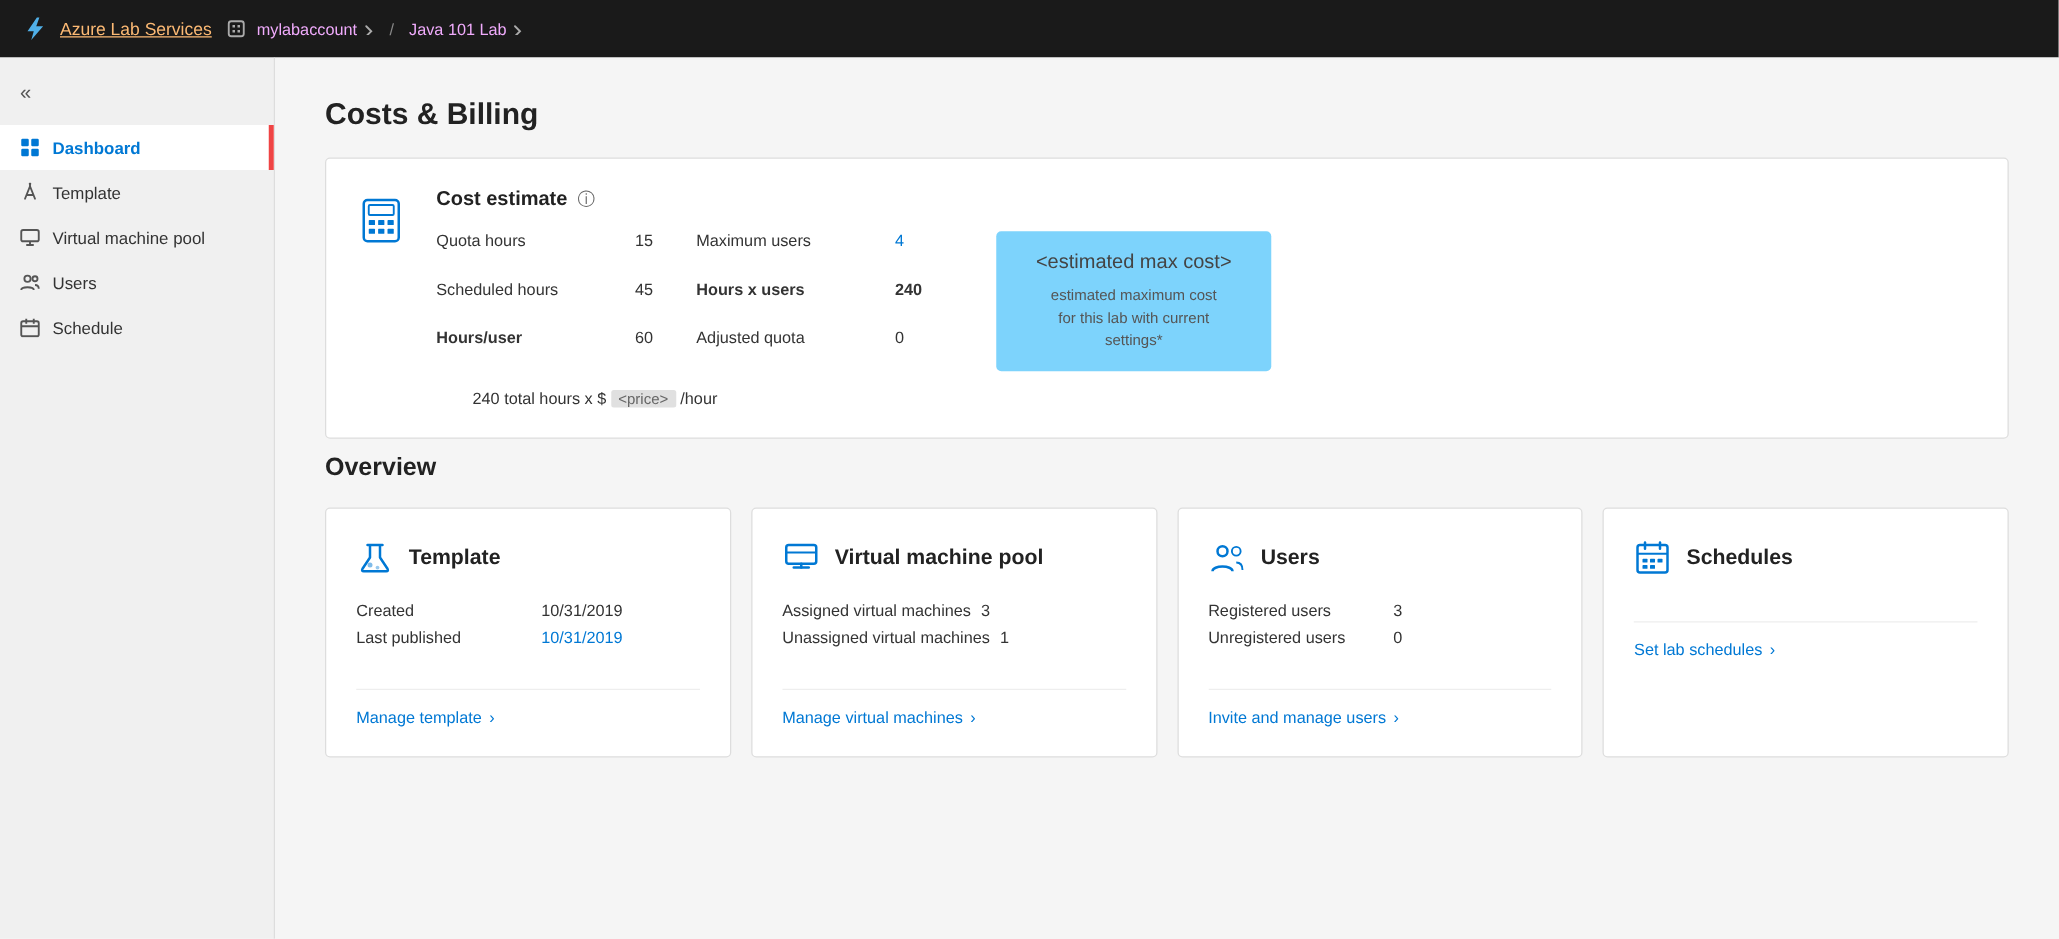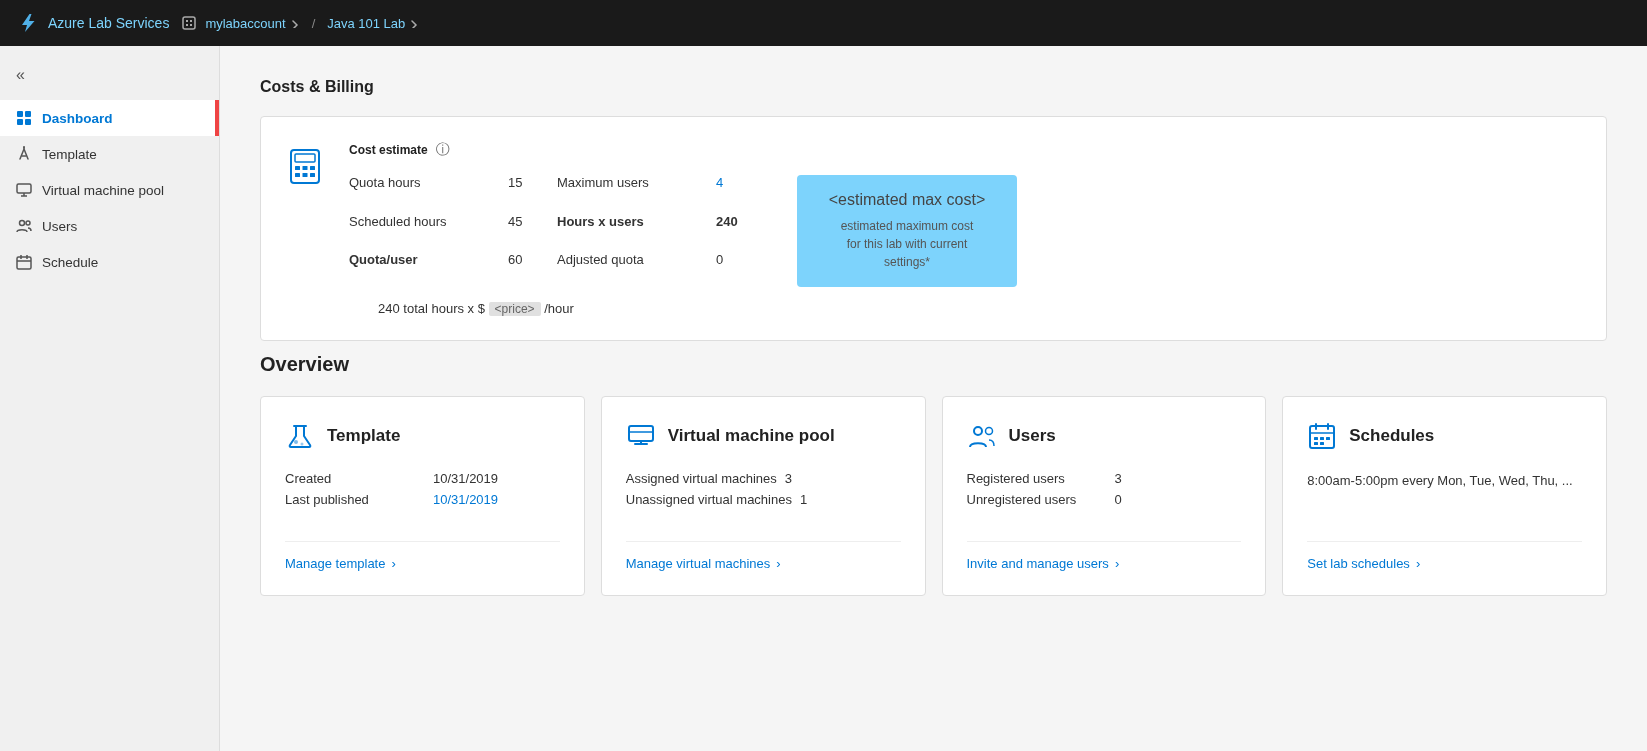--- a/index.html
+++ b/index.html
@@ -13,39 +13,40 @@
       display: flex;
       align-items: center;
       padding: 0 16px;
       gap: 12px;
     }
     .topnav-brand {
       display: flex;
       align-items: center;
       gap: 8px;
       font-size: 14px;
-      color: #7dd3fc;
+      color: #fdba74;
+      text-decoration: underline;
     }
     .topnav-brand .azure-icon {
       width: 24px;
       height: 24px;
     }
     .topnav-breadcrumb {
       display: flex;
       align-items: center;
       gap: 8px;
       color: #ccc;
       font-size: 13px;
     }
     .breadcrumb-item {
       display: flex;
       align-items: center;
       gap: 4px;
       cursor: pointer;
-      color: #7dd3fc;
+      color: #f0abfc;
     }
     .breadcrumb-chevron { color: #888; margin: 0 4px; }
 
     
     .app-container {
       display: flex;
       height: calc(100vh - 46px);
     }
 
     
@@ -81,21 +82,21 @@
 
     
     .main-content {
       flex: 1;
       overflow-y: auto;
       padding: 32px 40px;
       background: #f5f5f5;
     }
 
     .section-title {
-      font-size: 16px;
+      font-size: 24px;
       font-weight: 600;
       color: #222;
       margin-bottom: 20px;
     }
 
     
     .cost-card {
       background: #fff;
       border: 1px solid #ddd;
       border-radius: 4px;
@@ -114,21 +115,21 @@
     .cost-card-body {
       flex: 1;
     }
     .cost-card-header {
       display: flex;
       align-items: center;
       gap: 8px;
       margin-bottom: 16px;
     }
     .cost-card-title {
-      font-size: 12px;
+      font-size: 16px;
       font-weight: 600;
       color: #222;
     }
     .info-icon {
       color: #666;
       font-size: 14px;
       cursor: pointer;
     }
     .cost-grid {
       display: grid;
@@ -379,21 +380,21 @@
             </div>
             <div class="cost-row">
               <span class="cost-label">Scheduled hours</span>
               <span class="cost-value">45</span>
             </div>
             <div class="cost-row">
               <span class="cost-label bold" style="font-weight:700;">Hours x users</span>
               <span class="cost-value bold">240</span>
             </div>
             <div class="cost-row">
-              <span class="cost-label bold" style="font-weight:700;">Quota/user</span>
+              <span class="cost-label bold" style="font-weight:700;">Hours/user</span>
               <span class="cost-value">60</span>
             </div>
             <div class="cost-row">
               <span class="cost-label">Adjusted quota</span>
               <span class="cost-value">0</span>
             </div>
           </div>
 
           <div class="max-cost-box">
             <div class="max-cost-label">&lt;estimated max cost&gt;</div>
@@ -500,23 +501,20 @@
             <line x1="9" y1="3" x2="9" y2="8" stroke="#0078d4" stroke-width="2" stroke-linecap="round"></line>
             <line x1="21" y1="3" x2="21" y2="8" stroke="#0078d4" stroke-width="2" stroke-linecap="round"></line>
             <rect x="7" y="16" width="4" height="3" rx="0.5" fill="#0078d4"></rect>
             <rect x="13" y="16" width="4" height="3" rx="0.5" fill="#0078d4"></rect>
             <rect x="19" y="16" width="4" height="3" rx="0.5" fill="#0078d4"></rect>
             <rect x="7" y="21" width="4" height="3" rx="0.5" fill="#0078d4"></rect>
             <rect x="13" y="21" width="4" height="3" rx="0.5" fill="#0078d4"></rect>
           </svg>
           <span class="overview-card-title">Schedules</span>
         </div>
-        <div class="overview-card-body">
-          <span class="card-schedule-text">8:00am-5:00pm every Mon, Tue, Wed, Thu, ...</span>
-        </div>
         <a class="overview-card-link">
           <span>Set lab schedules</span>
           <span>›</span>
         </a>
       </div>
 
     </div>
   </main>
 </div>
 

